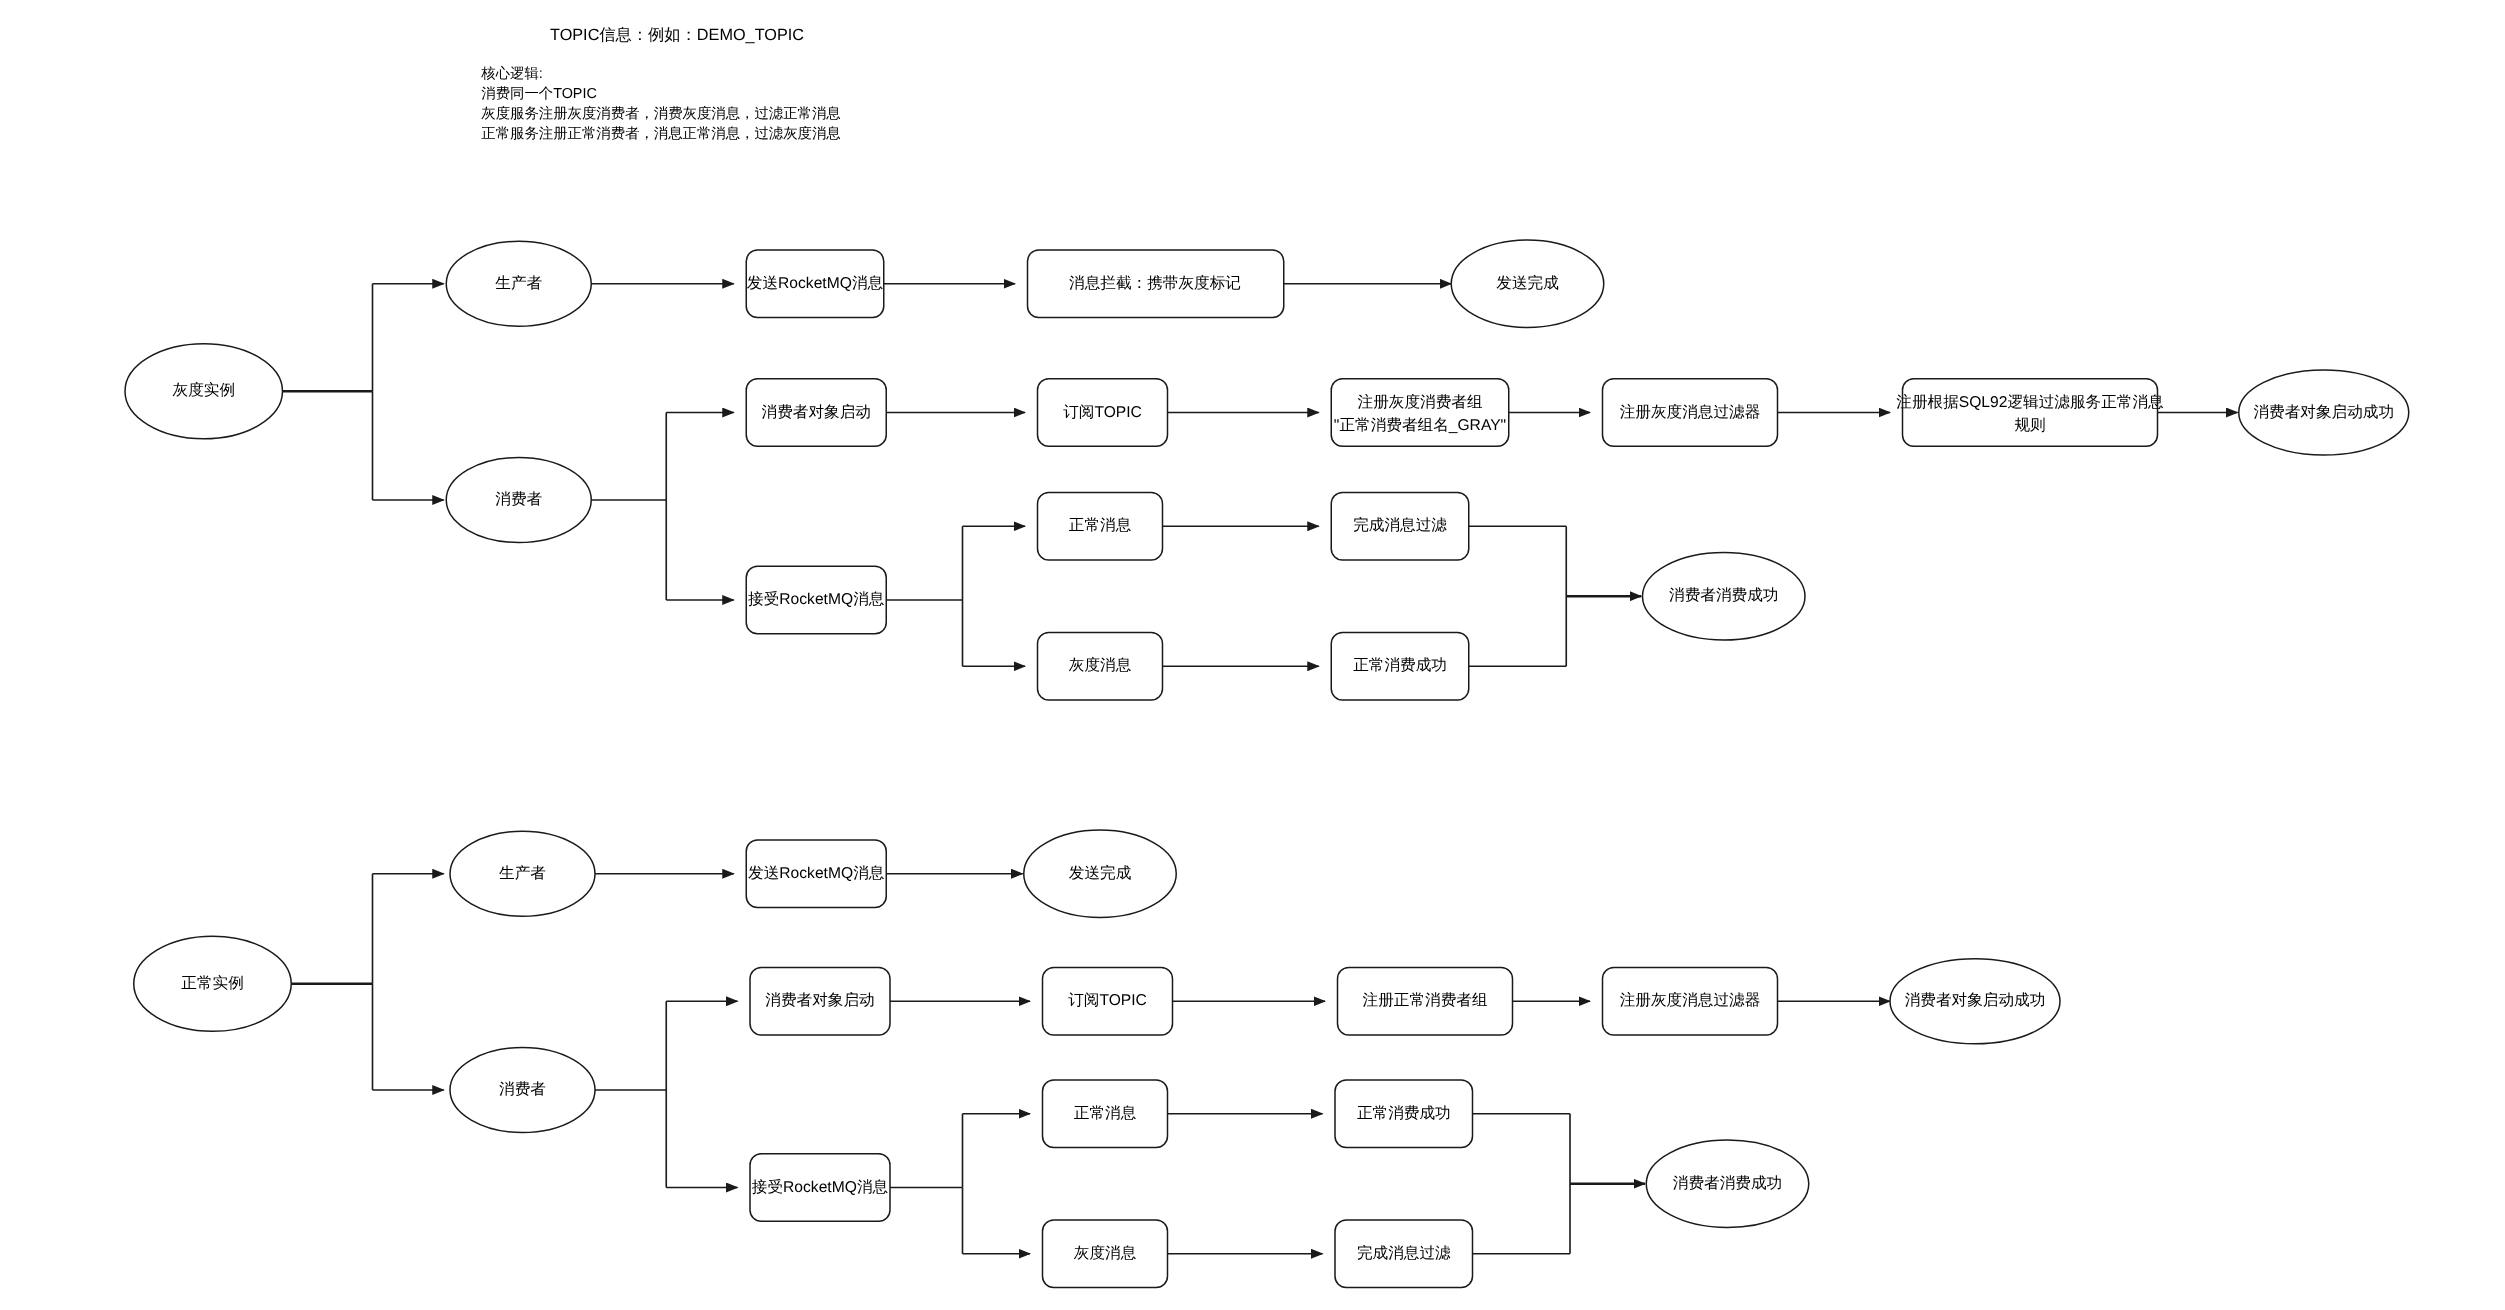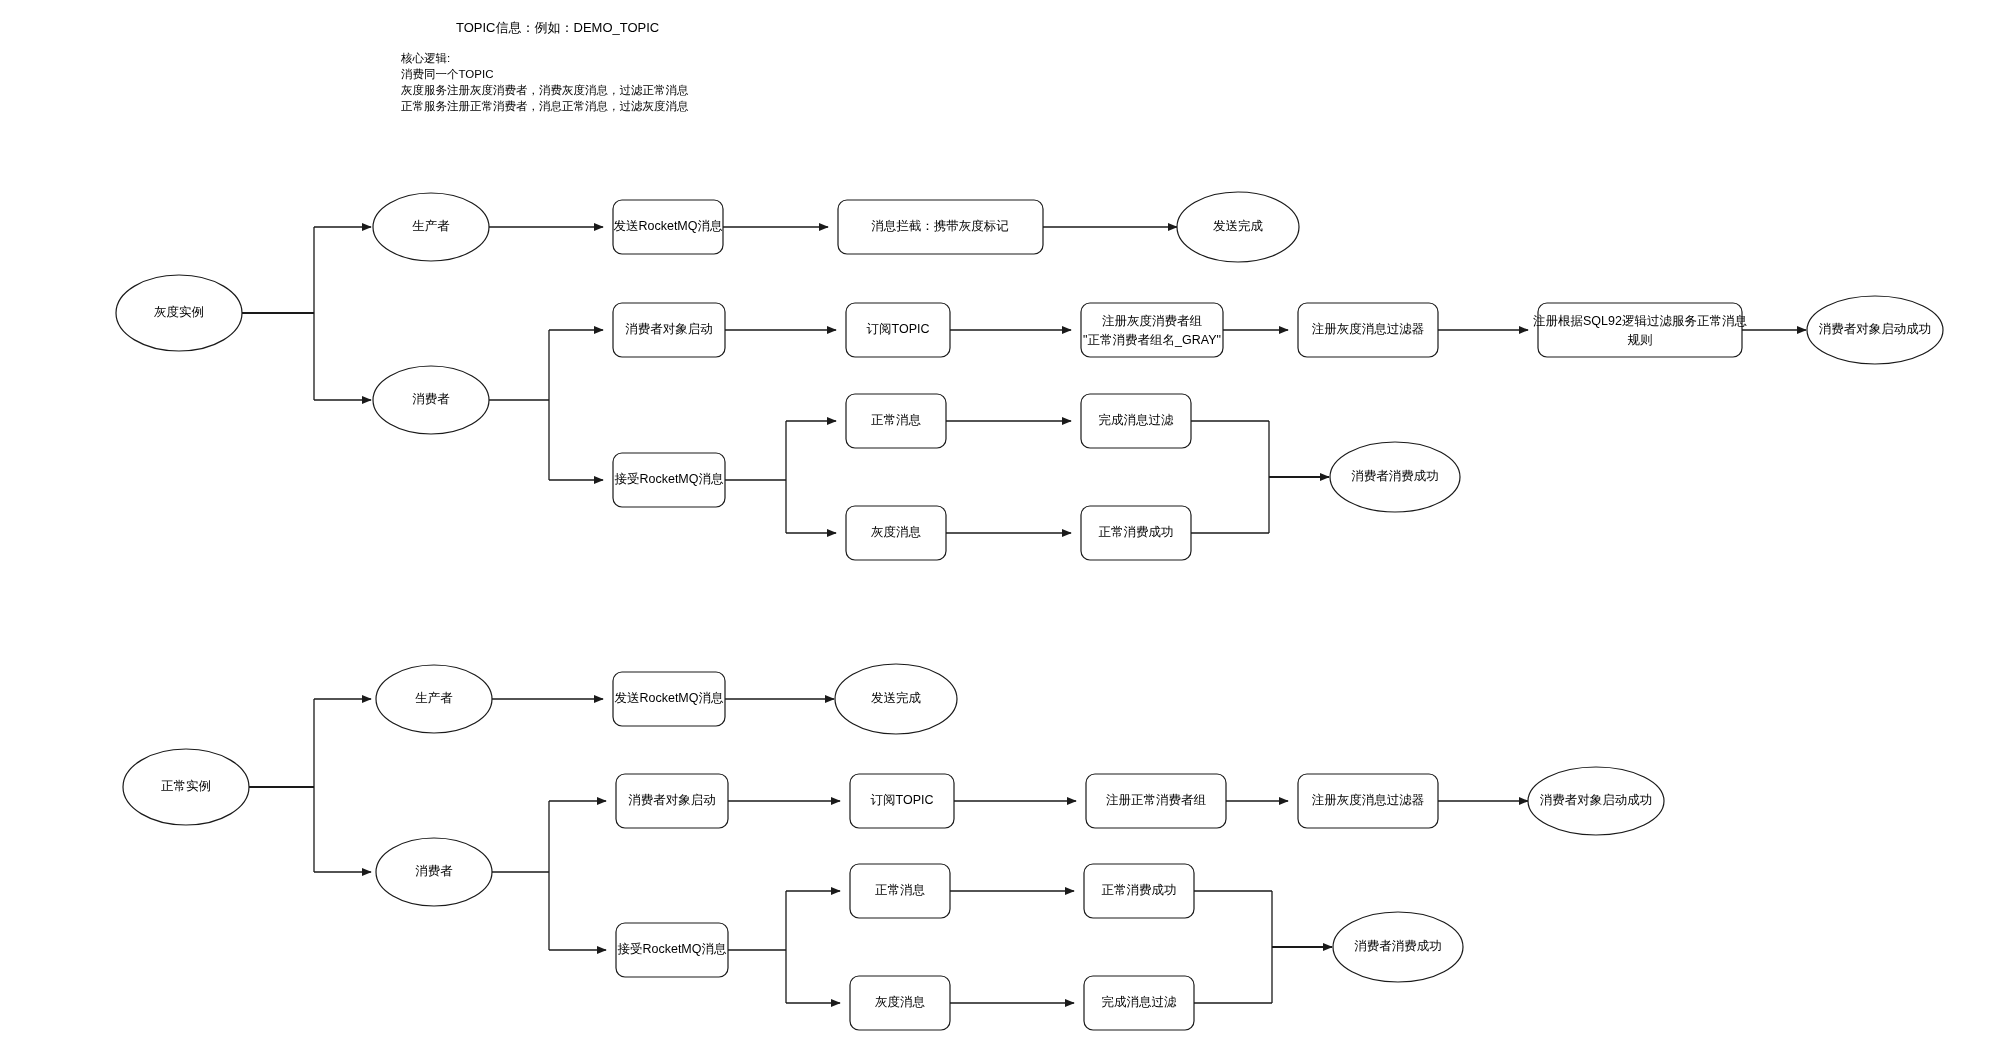--- a/index.html
+++ b/index.html
@@ -1,21 +1,21 @@
 <!DOCTYPE html>
 <html><head>
 <meta charset="utf-8">
 <style>
   html,body{margin:0;padding:0;background:#ffffff;}
   body{
     width:2004px;height:1048px;
     font-family:"Liberation Sans","DejaVu Sans",sans-serif;
     overflow:hidden;
   }
-  #canvas{position:relative;width:1652px;height:1048px;margin-left:16px;}
+  #canvas{position:relative;width:1652px;height:1048px;}
   svg#diagram{position:absolute;top:0;left:0;width:2004px;height:1048px;}
   .node-shape{fill:#ffffff;stroke:#1a1a1a;stroke-width:1.2;}
   .edge{stroke:#1a1a1a;stroke-width:1.3;fill:none;}
   .edge-thick{stroke:#1a1a1a;stroke-width:2.0;fill:none;}
   .nd-label{
     font-family:"Liberation Sans","DejaVu Sans",sans-serif;
     font-size:12.5px;fill:#000000;
     text-anchor:middle;dominant-baseline:middle;
     white-space:pre;
   }

